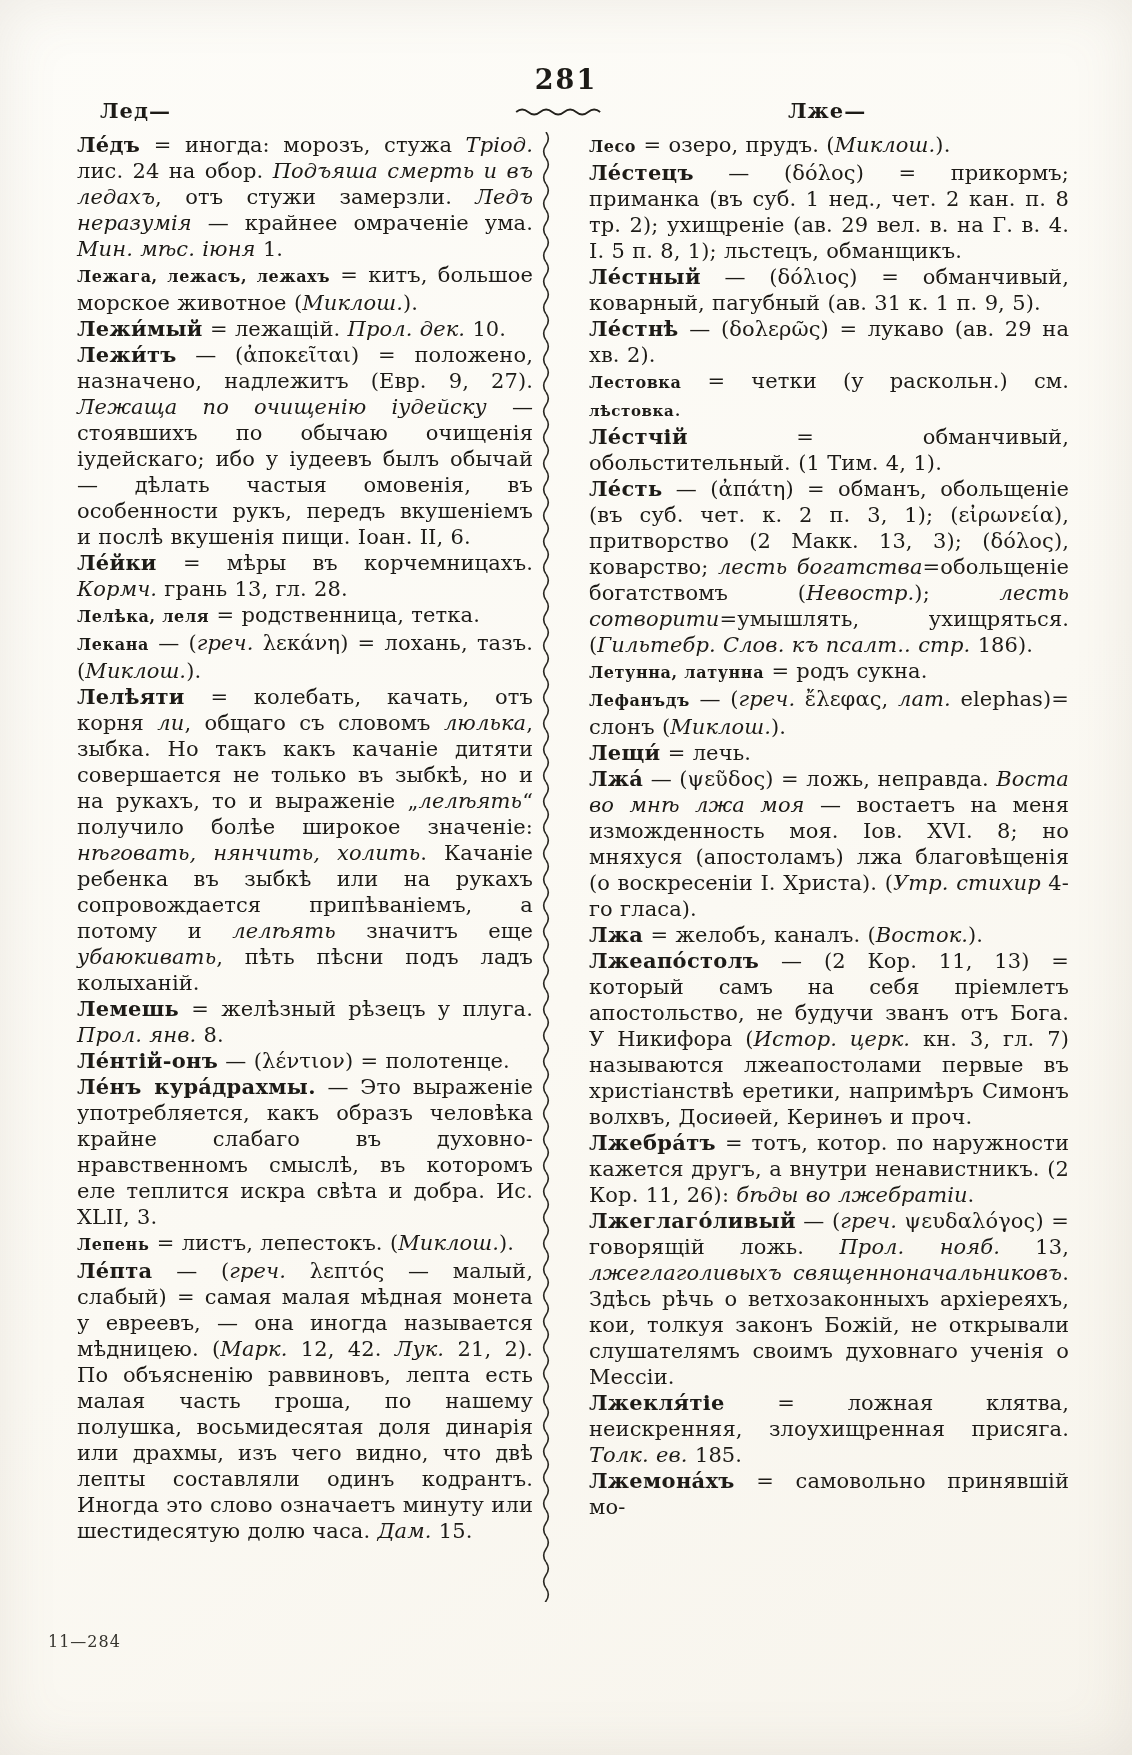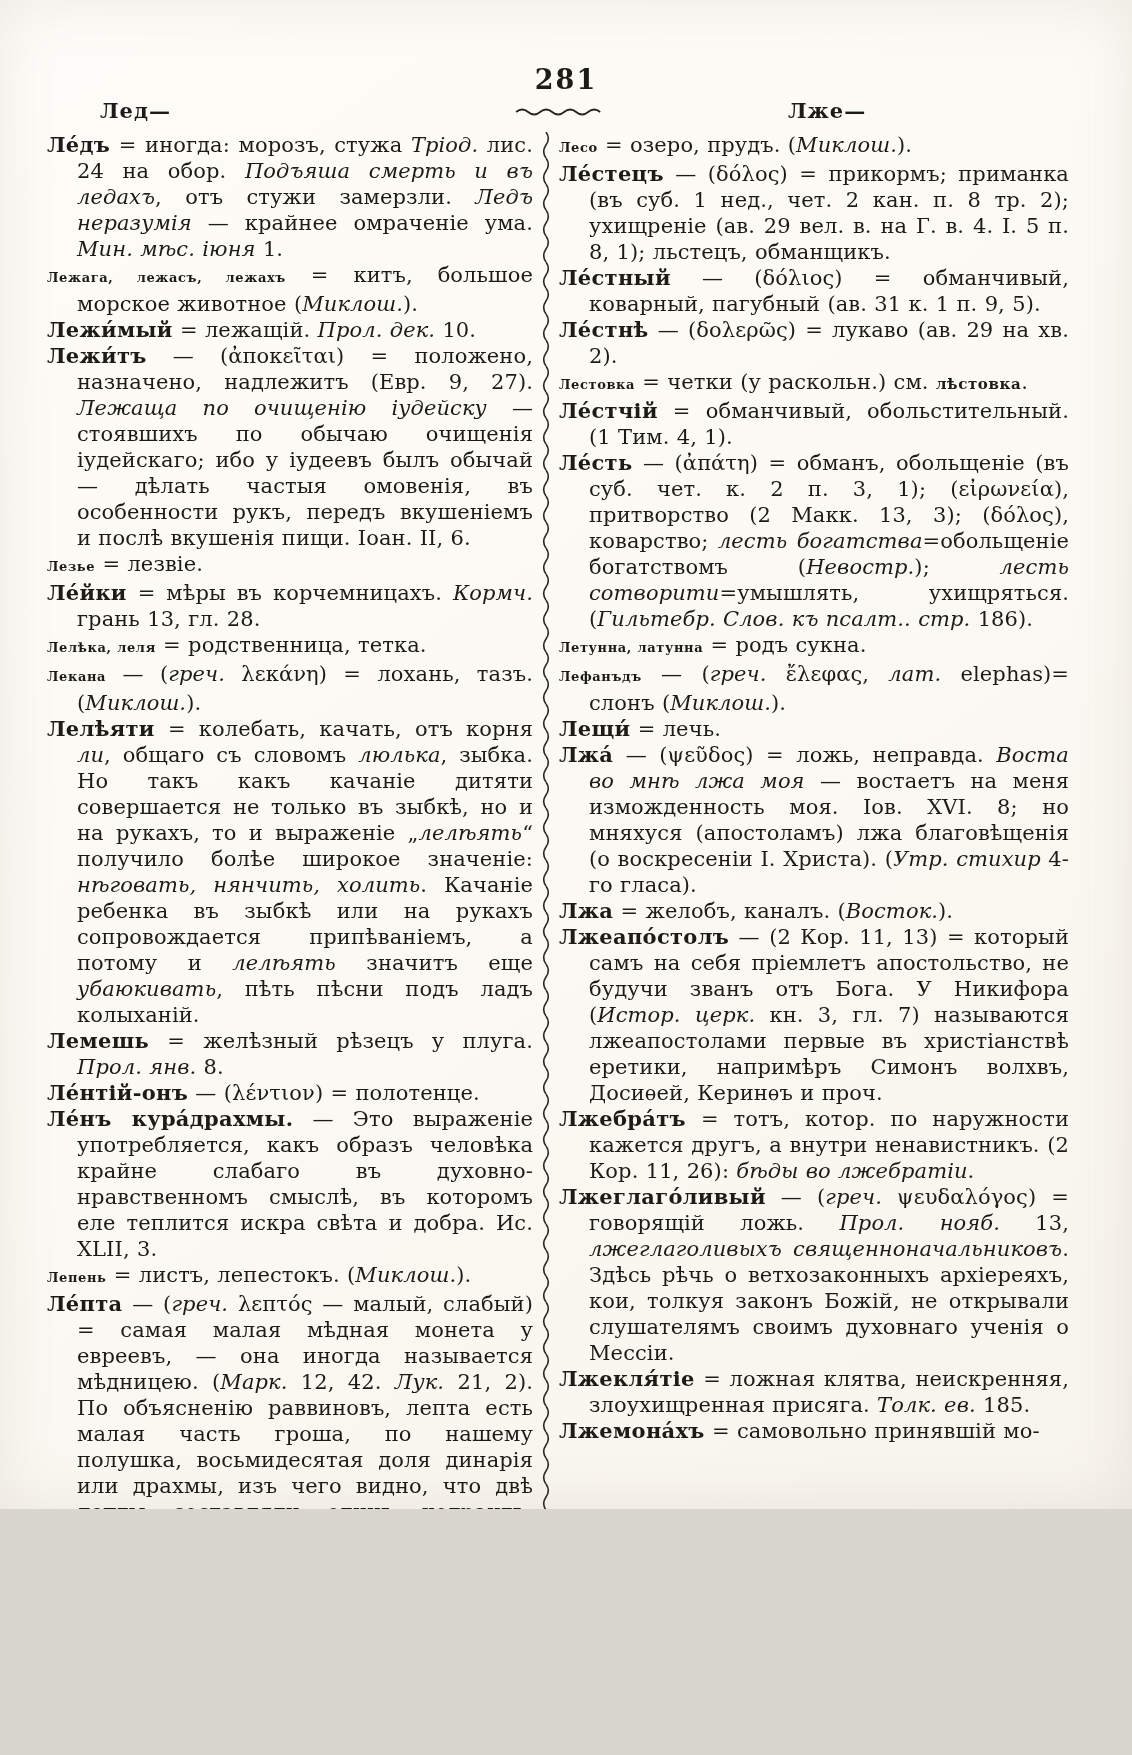--- a/index.html
+++ b/index.html
@@ -1,18 +1,18 @@
 <!DOCTYPE html>
 <html><head>
 <meta charset="utf-8">
 <style>
   html,body{margin:0;padding:0;background:#d9d6cf;}
   .page{
     position:relative;
-    width:1132px;height:1509px;
+    width:1132px;height:1755px;
     margin:0 auto;
     background:linear-gradient(145deg,#fdfcf8 0%,#fbf9f3 55%,#f7f4ec 100%);
     color:#1d1b17;
     font-family:"DejaVu Serif","Liberation Serif",serif;
     overflow:hidden;
     box-shadow:inset 0 0 60px rgba(120,110,90,.12);
     text-decoration:underline;
   }
   .pagenum{
     position:absolute;top:64px;left:0;width:100%;
@@ -31,23 +31,23 @@
   .col.left{width:486px;}
   .col.right{width:510px;}
   .divider{width:26px;display:flex;justify-content:center;align-items:flex-start;}
   .entry{
     font-size:21px;line-height:26px;
     text-align:justify;
     padding-left:30px;text-indent:-30px;
     letter-spacing:0.1px;
     word-spacing:0.5px;
   }
-  .hw{font-weight:bold;}
+  .hw{font-weight:bold;margin-left:30px;}
   .hw-big{font-size:21px;letter-spacing:0.3px;}
-  .hw-sm{font-size:13px;letter-spacing:0.6px;}
+  .hw-sm{font-size:16px;letter-spacing:0.6px;}
   .it{font-style:italic;}
   .sc{font-weight:bold;font-size:15px;letter-spacing:0.6px;}
   .footer{
     position:absolute;left:48px;top:1632px;
     font-size:16px;letter-spacing:1px;color:#35332d;
     font-family:"DejaVu Serif","Liberation Serif",serif;
   }
 </style>
 </head>
 <body>
@@ -64,21 +64,20 @@
 
   <div class="runhead left">Лед—</div>
   <div class="runhead right">Лже—</div>
 
   <div class="cols">
     <div class="col left">
         <div class="entry"><span class="hw hw-big">Ле́дъ</span><span> = иногда: морозъ, стужа </span><span class="it">Тріод.</span><span> лис. 24 на обор. </span><span class="it">Подъяша смерть и въ ледахъ</span><span>, отъ стужи замерзли. </span><span class="it">Ледъ неразумія</span><span> — крайнее омраченіе ума. </span><span class="it">Мин. мѣс. іюня</span><span> 1.</span></div>
         <div class="entry"><span class="hw hw-sm">Лежага, лежасъ, лежахъ</span><span> = китъ, большое морское животное (</span><span class="it">Миклош.</span><span>).</span></div>
         <div class="entry"><span class="hw hw-big">Лежи́мый</span><span> = лежащій. </span><span class="it">Прол. дек.</span><span> 10.</span></div>
         <div class="entry"><span class="hw hw-big">Лежи́тъ</span><span> — (ἀποκεῖται) = положено, назначено, надлежитъ (Евр. 9, 27). </span><span class="it">Лежаща по очищенію іудейску</span><span> — стоявшихъ по обычаю очищенія іудейскаго; ибо у іудеевъ былъ обычай — дѣлать частыя омовенія, въ особенности рукъ, передъ вкушеніемъ и послѣ вкушенія пищи. Іоан. II, 6.</span></div>
-        <div class="entry"><span class="hw hw-sm">Лезье</span><span> = лезвіе.</span></div>
         <div class="entry"><span class="hw hw-big">Ле́йки</span><span> = мѣры въ корчемницахъ. </span><span class="it">Кормч.</span><span> грань 13, гл. 28.</span></div>
         <div class="entry"><span class="hw hw-sm">Лелѣка, леля</span><span> = родственница, тетка.</span></div>
         <div class="entry"><span class="hw hw-sm">Лекана</span><span> — (</span><span class="it">греч.</span><span> λεκάνη) = лохань, тазъ. (</span><span class="it">Миклош.</span><span>).</span></div>
         <div class="entry"><span class="hw hw-big">Лелѣяти</span><span> = колебать, качать, отъ корня </span><span class="it">ли</span><span>, общаго съ словомъ </span><span class="it">люлька</span><span>, зыбка. Но такъ какъ качаніе дитяти совершается не только въ зыбкѣ, но и на рукахъ, то и выраженіе „</span><span class="it">лелѣять</span><span>“ получило болѣе широкое значеніе: </span><span class="it">нѣговать, нянчить, холить</span><span>. Качаніе ребенка въ зыбкѣ или на рукахъ сопровождается припѣваніемъ, а потому и </span><span class="it">лелѣять</span><span> значитъ еще </span><span class="it">убаюкивать</span><span>, пѣть пѣсни подъ ладъ колыханій.</span></div>
         <div class="entry"><span class="hw hw-big">Лемешь</span><span> = желѣзный рѣзецъ у плуга. </span><span class="it">Прол. янв.</span><span> 8.</span></div>
         <div class="entry"><span class="hw hw-big">Ле́нтій-онъ</span><span> — (λέντιον) = полотенце.</span></div>
         <div class="entry"><span class="hw hw-big">Ле́нъ кура́драхмы.</span><span> — Это выраженіе употребляется, какъ образъ человѣка крайне слабаго въ духовно-нравственномъ смыслѣ, въ которомъ еле теплится искра свѣта и добра. Ис. XLII, 3.</span></div>
         <div class="entry"><span class="hw hw-sm">Лепень</span><span> = листъ, лепестокъ. (</span><span class="it">Миклош.</span><span>).</span></div>
         <div class="entry"><span class="hw hw-big">Ле́пта</span><span> — (</span><span class="it">греч.</span><span> λεπτός — малый, слабый) = самая малая мѣдная монета у евреевъ, — она иногда называется мѣдницею. (</span><span class="it">Марк.</span><span> 12, 42. </span><span class="it">Лук.</span><span> 21, 2). По объясненію раввиновъ, лепта есть малая часть гроша, по нашему полушка, восьмидесятая доля динарія или драхмы, изъ чего видно, что двѣ лепты составляли одинъ кодрантъ. Иногда это слово означаетъ минуту или шестидесятую долю часа. </span><span class="it">Дам.</span><span> 15.</span></div>
         <div class="entry"></div>

